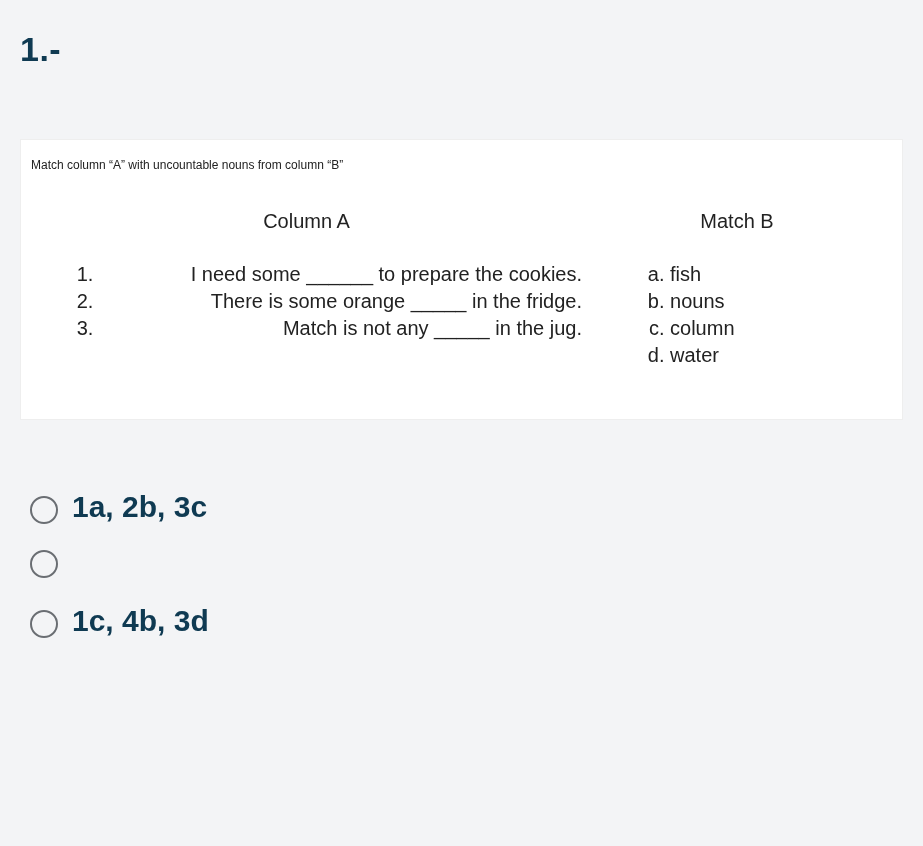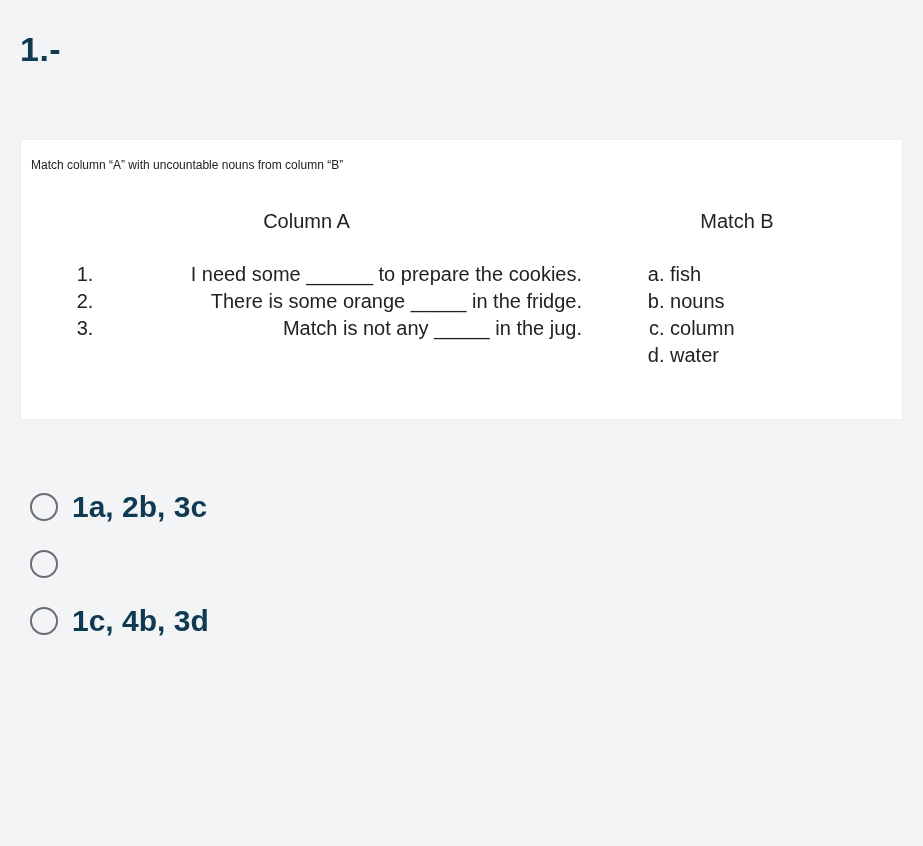--- a/index.html
+++ b/index.html
@@ -47,21 +47,21 @@
   .colB ol {
     list-style: lower-alpha;
     padding-left: 88px;
   }
   .colB li { line-height: 1.35; font-size: 20px; }
   .answers {
     padding-left: 10px;
   }
   .answer-row {
     display: flex;
-    align-items: center;
+    align-items: flex-end;
     margin-bottom: 26px;
     cursor: pointer;
   }
   .radio {
     width: 28px;
     height: 28px;
     border: 2.5px solid #6a6e73;
     border-radius: 50%;
     margin-right: 14px;
     flex-shrink: 0;

